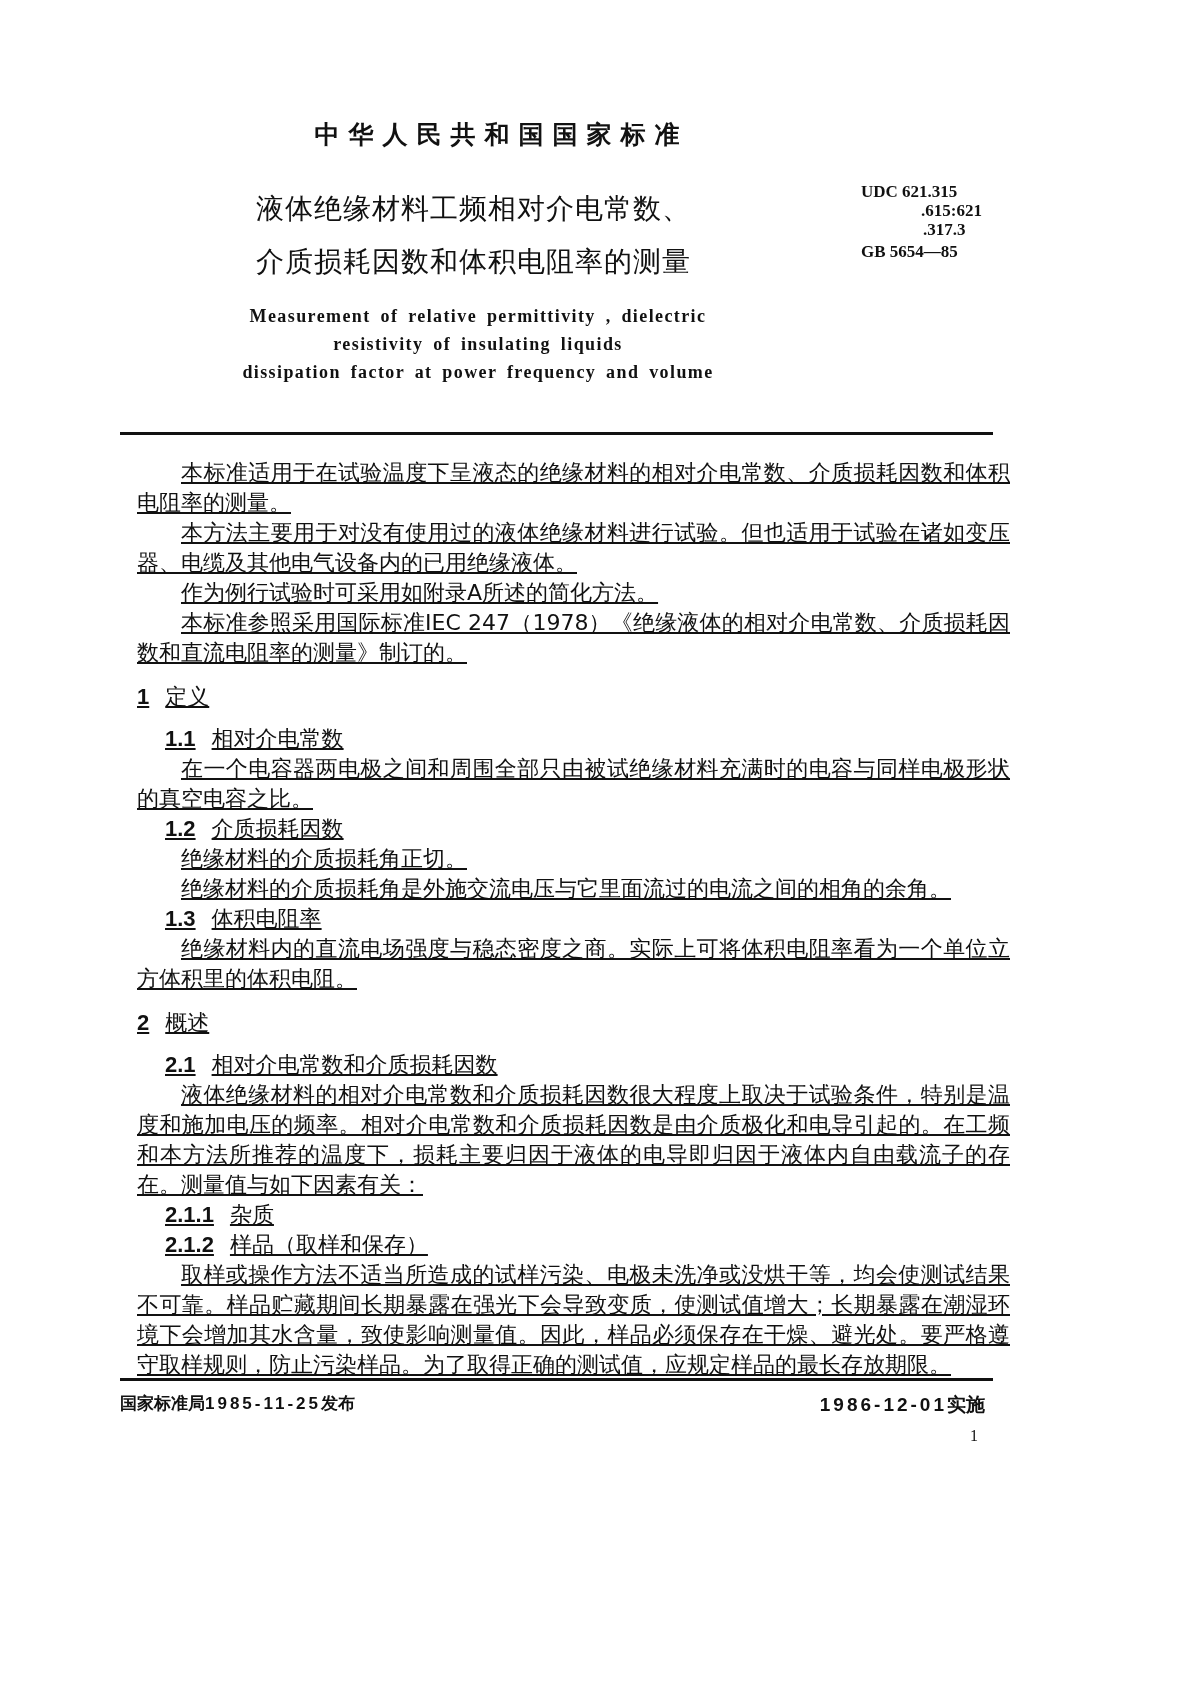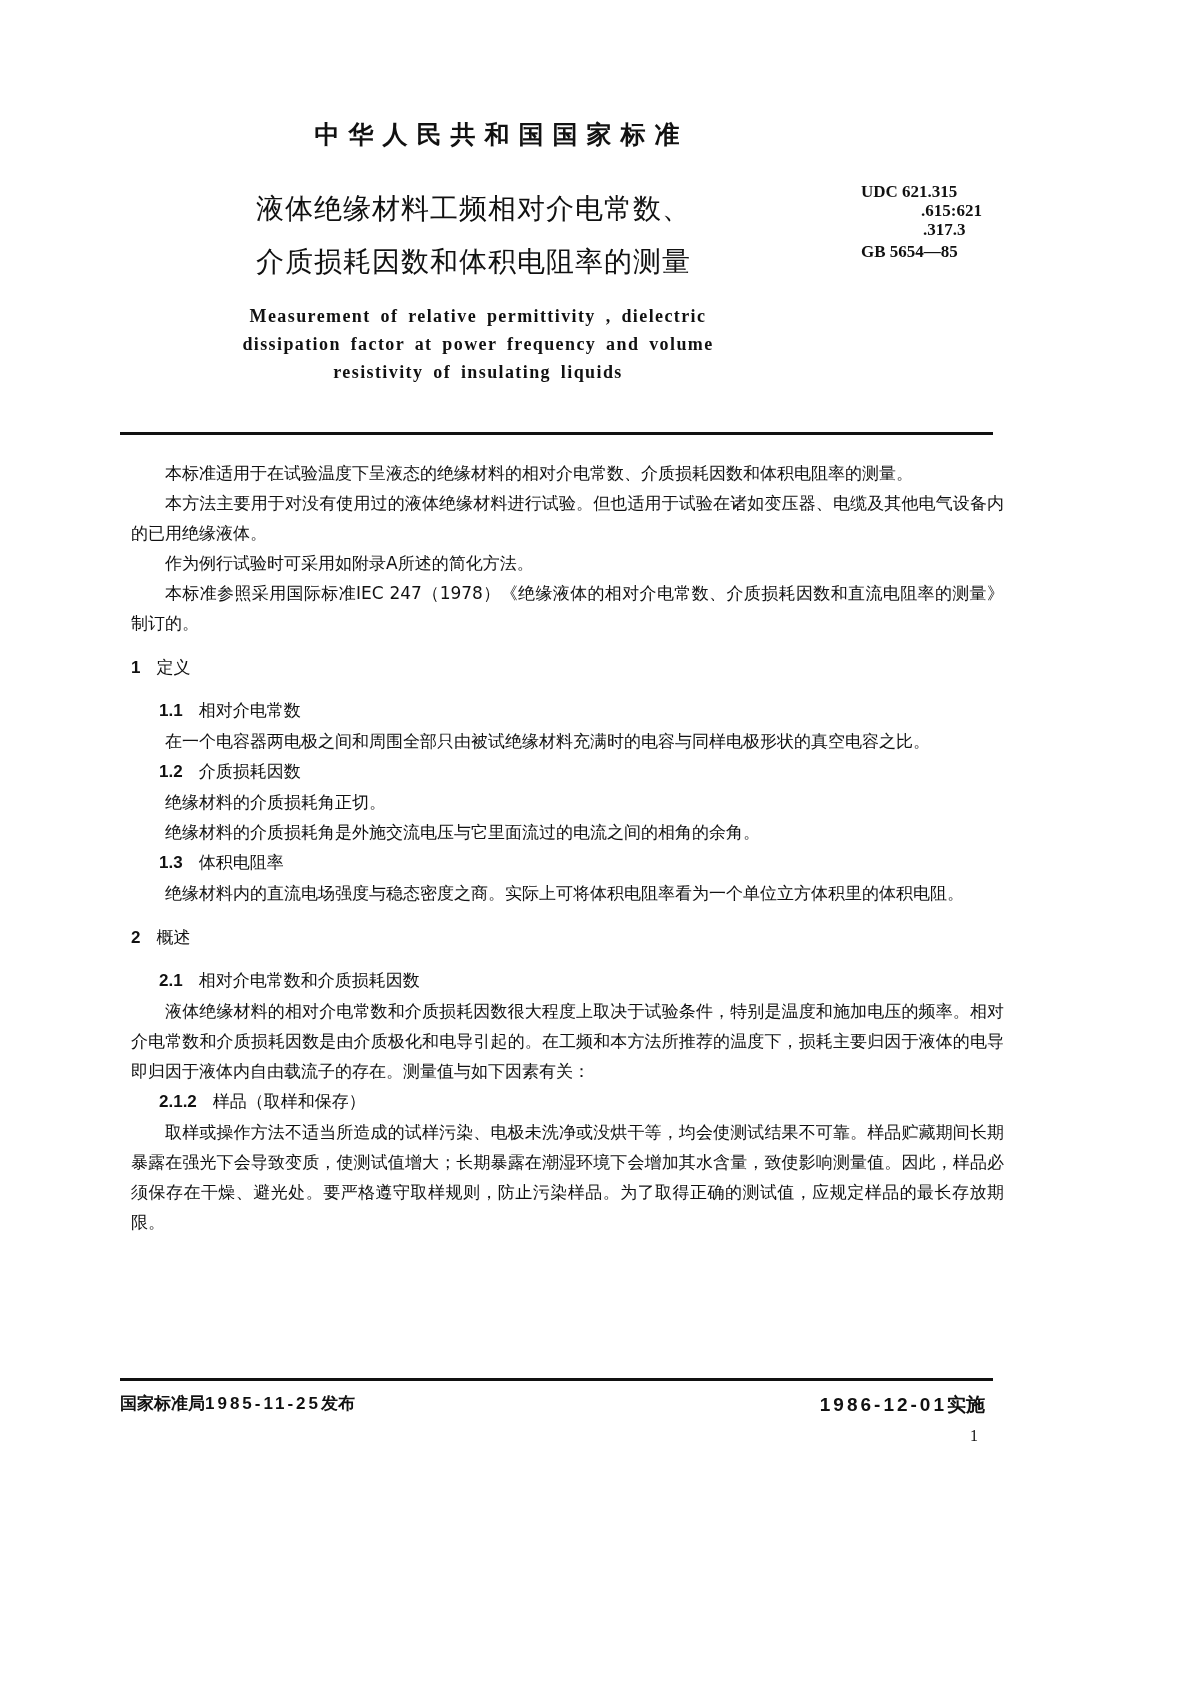--- a/index.html
+++ b/index.html
@@ -5,21 +5,21 @@
   html, body { margin: 0; padding: 0; background: #ffffff; }
   body { width: 1191px; height: 1684px; position: relative; overflow: hidden; color: #111; font-family: "DejaVu Sans", sans-serif; }
   .abs { position: absolute; }
   .header-top { left: 0; width: 995px; top: 118px; text-align: center; font-size: 25px; letter-spacing: 9px; font-weight: bold; padding-left: 8px; box-sizing: border-box; }
   .title-cn { left: 256px; top: 182px; font-size: 28px; line-height: 53px; letter-spacing: 1px; }
   .udc { left: 861px; top: 182px; font-family: "Liberation Serif", serif; font-weight: bold; font-size: 17px; line-height: 19px; }
   .udc div { white-space: pre; }
   .title-en { left: 238px; top: 302px; width: 480px; font-family: "Liberation Serif", serif; font-weight: bold; font-size: 18px; line-height: 28px; letter-spacing: 1.4px; word-spacing: 4px; }
   .title-en .c { text-align: center; display: block; }
   .rule { left: 120px; width: 873px; height: 3px; background: #111; }
-  .content { left: 131px; top: 458px; width: 873px; font-size: 17px; line-height: 30px; font-family: "DejaVu Sans", sans-serif; }
+  .content { left: 137px; top: 458px; width: 873px; font-size: 22px; line-height: 30px; font-family: "DejaVu Sans", sans-serif; text-decoration: underline; }
   .p { text-indent: 2em; margin: 0; text-align: justify; }
   .h1 { margin: 14px 0 12px 0; font-weight: bold; }
   .h1 .n, .h2 .n { font-weight: bold; font-family: "Liberation Sans", sans-serif; margin-right: 16px; }
   .h1 .t { font-weight: normal; }
   .h2 { margin: 0; padding-left: 28px; }
   .h2 .t { font-weight: normal; }
   .footer-left { left: 120px; top: 1392px; font-size: 17px; font-weight: bold; }
   .footer-right { right: 206px; top: 1392px; font-size: 19px; font-weight: bold; }
   .pageno { right: 213px; top: 1427px; font-family: "Liberation Serif", serif; font-size: 16px; }
   .num { font-family: "Liberation Sans", sans-serif; letter-spacing: 3px; }
@@ -36,22 +36,22 @@
 
 <div class="abs udc">
   <div>UDC 621.315</div>
   <div style="padding-left:60px">.615:621</div>
   <div style="padding-left:62px">.317.3</div>
   <div style="margin-top:3px">GB 5654—85</div>
 </div>
 
 <div class="abs title-en">
   <span class="c">Measurement of relative permittivity , dielectric</span>
+  <span class="c">resistivity of insulating liquids</span>
   <span class="c">dissipation factor at power frequency and volume</span>
-  <span class="c">resistivity of insulating liquids</span>
 </div>
 
 <div class="abs rule" style="top:432px"></div>
 
 <div class="abs content">
   <p class="p">本标准适用于在试验温度下呈液态的绝缘材料的相对介电常数、介质损耗因数和体积电阻率的测量。</p>
   <p class="p">本方法主要用于对没有使用过的液体绝缘材料进行试验。但也适用于试验在诸如变压器、电缆及其他电气设备内的已用绝缘液体。</p>
   <p class="p">作为例行试验时可采用如附录A所述的简化方法。</p>
   <p class="p">本标准参照采用国际标准IEC 247（1978）《绝缘液体的相对介电常数、介质损耗因数和直流电阻率的测量》制订的。</p>
 
@@ -73,20 +73,23 @@
   <p class="p">绝缘材料内的直流电场强度与稳态密度之商。实际上可将体积电阻率看为一个单位立方体积里的体积电阻。</p>
 
   <div class="h1">
     <span class="n">2</span><span class="t">概述</span>
   </div>
   <div class="h2">
     <span class="n">2.1</span><span class="t">相对介电常数和介质损耗因数</span>
   </div>
   <p class="p">液体绝缘材料的相对介电常数和介质损耗因数很大程度上取决于试验条件，特别是温度和施加电压的频率。相对介电常数和介质损耗因数是由介质极化和电导引起的。在工频和本方法所推荐的温度下，损耗主要归因于液体的电导即归因于液体内自由载流子的存在。测量值与如下因素有关：</p>
   <div class="h2">
+    <span class="n">2.1.1</span><span class="t">杂质</span>
+  </div>
+  <div class="h2">
     <span class="n">2.1.2</span><span class="t">样品（取样和保存）</span>
   </div>
   <p class="p">取样或操作方法不适当所造成的试样污染、电极未洗净或没烘干等，均会使测试结果不可靠。样品贮藏期间长期暴露在强光下会导致变质，使测试值增大；长期暴露在潮湿环境下会增加其水含量，致使影响测量值。因此，样品必须保存在干燥、避光处。要严格遵守取样规则，防止污染样品。为了取得正确的测试值，应规定样品的最长存放期限。</p>
 </div>
 
 <div class="abs rule" style="top:1378px"></div>
 
 <div class="abs footer-left">
   <span>国家标准局</span><span class="num">1985-11-25</span><span>发布</span>
 </div>

